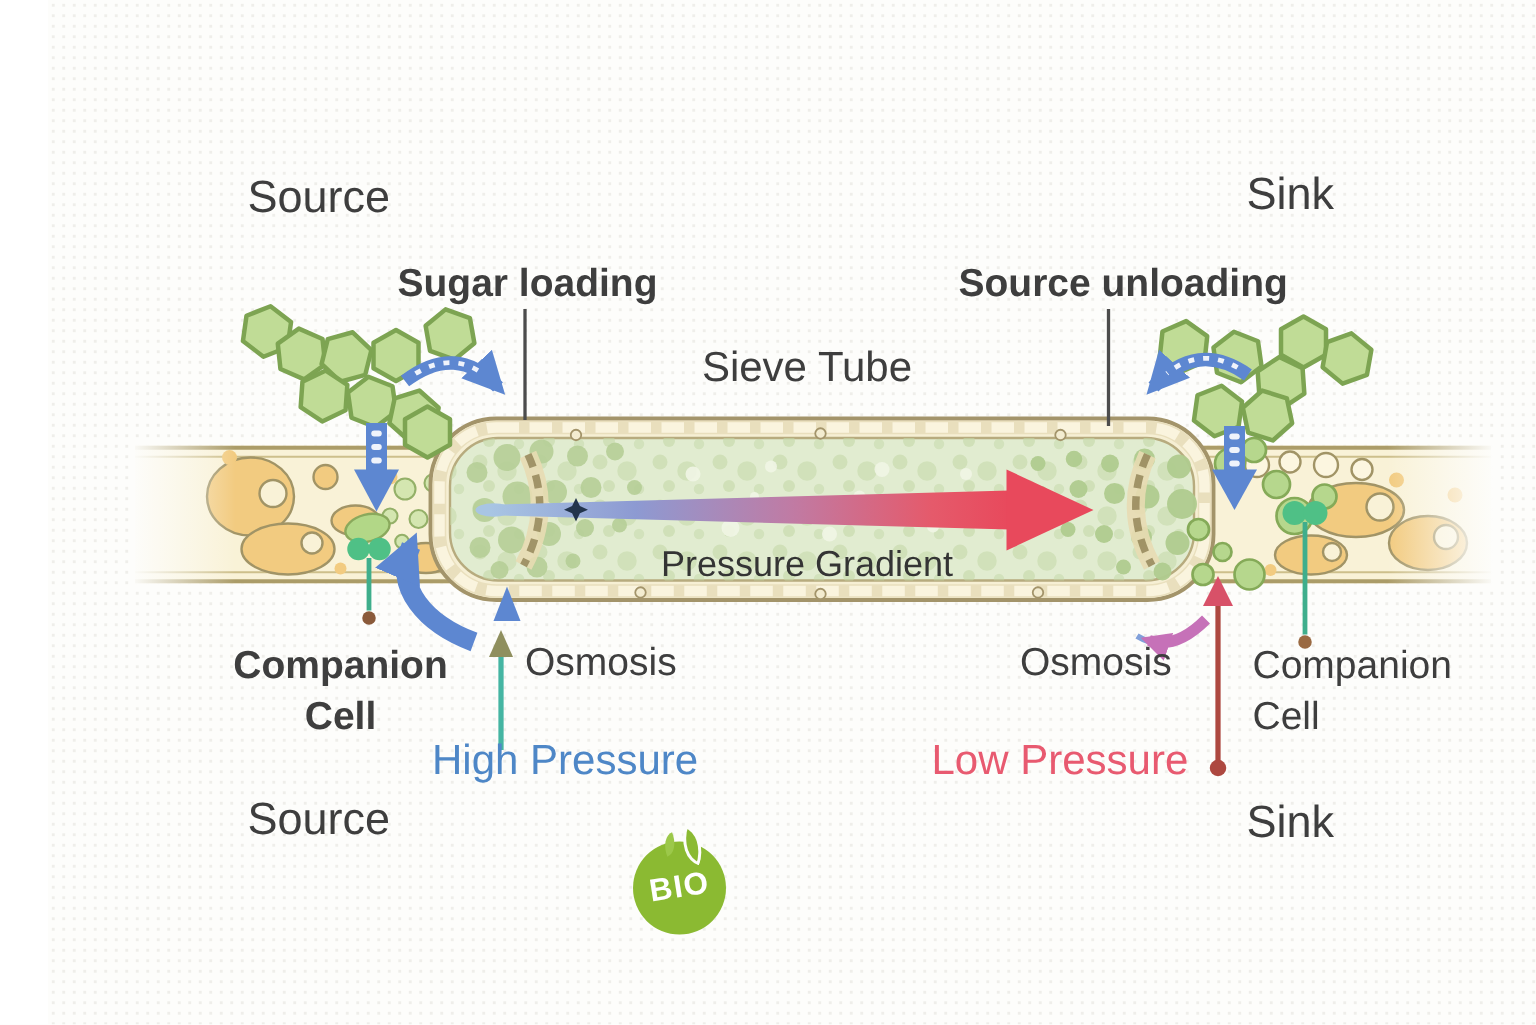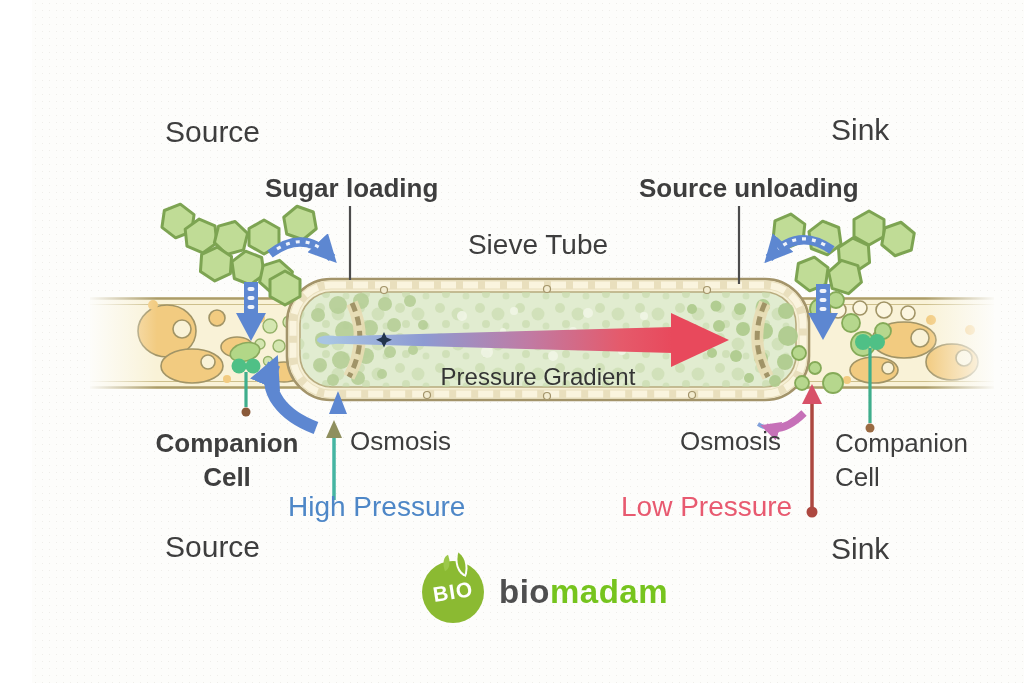--- a/index.html
+++ b/index.html
@@ -330,16 +330,15 @@
 
 <div class="lbl big" style="left:133px;top:530px;">Source</div>
 <div class="lbl big" style="left:799px;top:532px;">Sink</div>
 
 <div class="logo">
   <div class="badge">
     <div class="leaf2"></div>
     <div class="leaf"></div>
     <span class="badge-text">BIO</span>
   </div>
-  <div class="wordmark"><span class="brand-a">bio</span><span class="brand-b">madam</span></div>
 </div>
 
 </div>
 
 </body></html>

